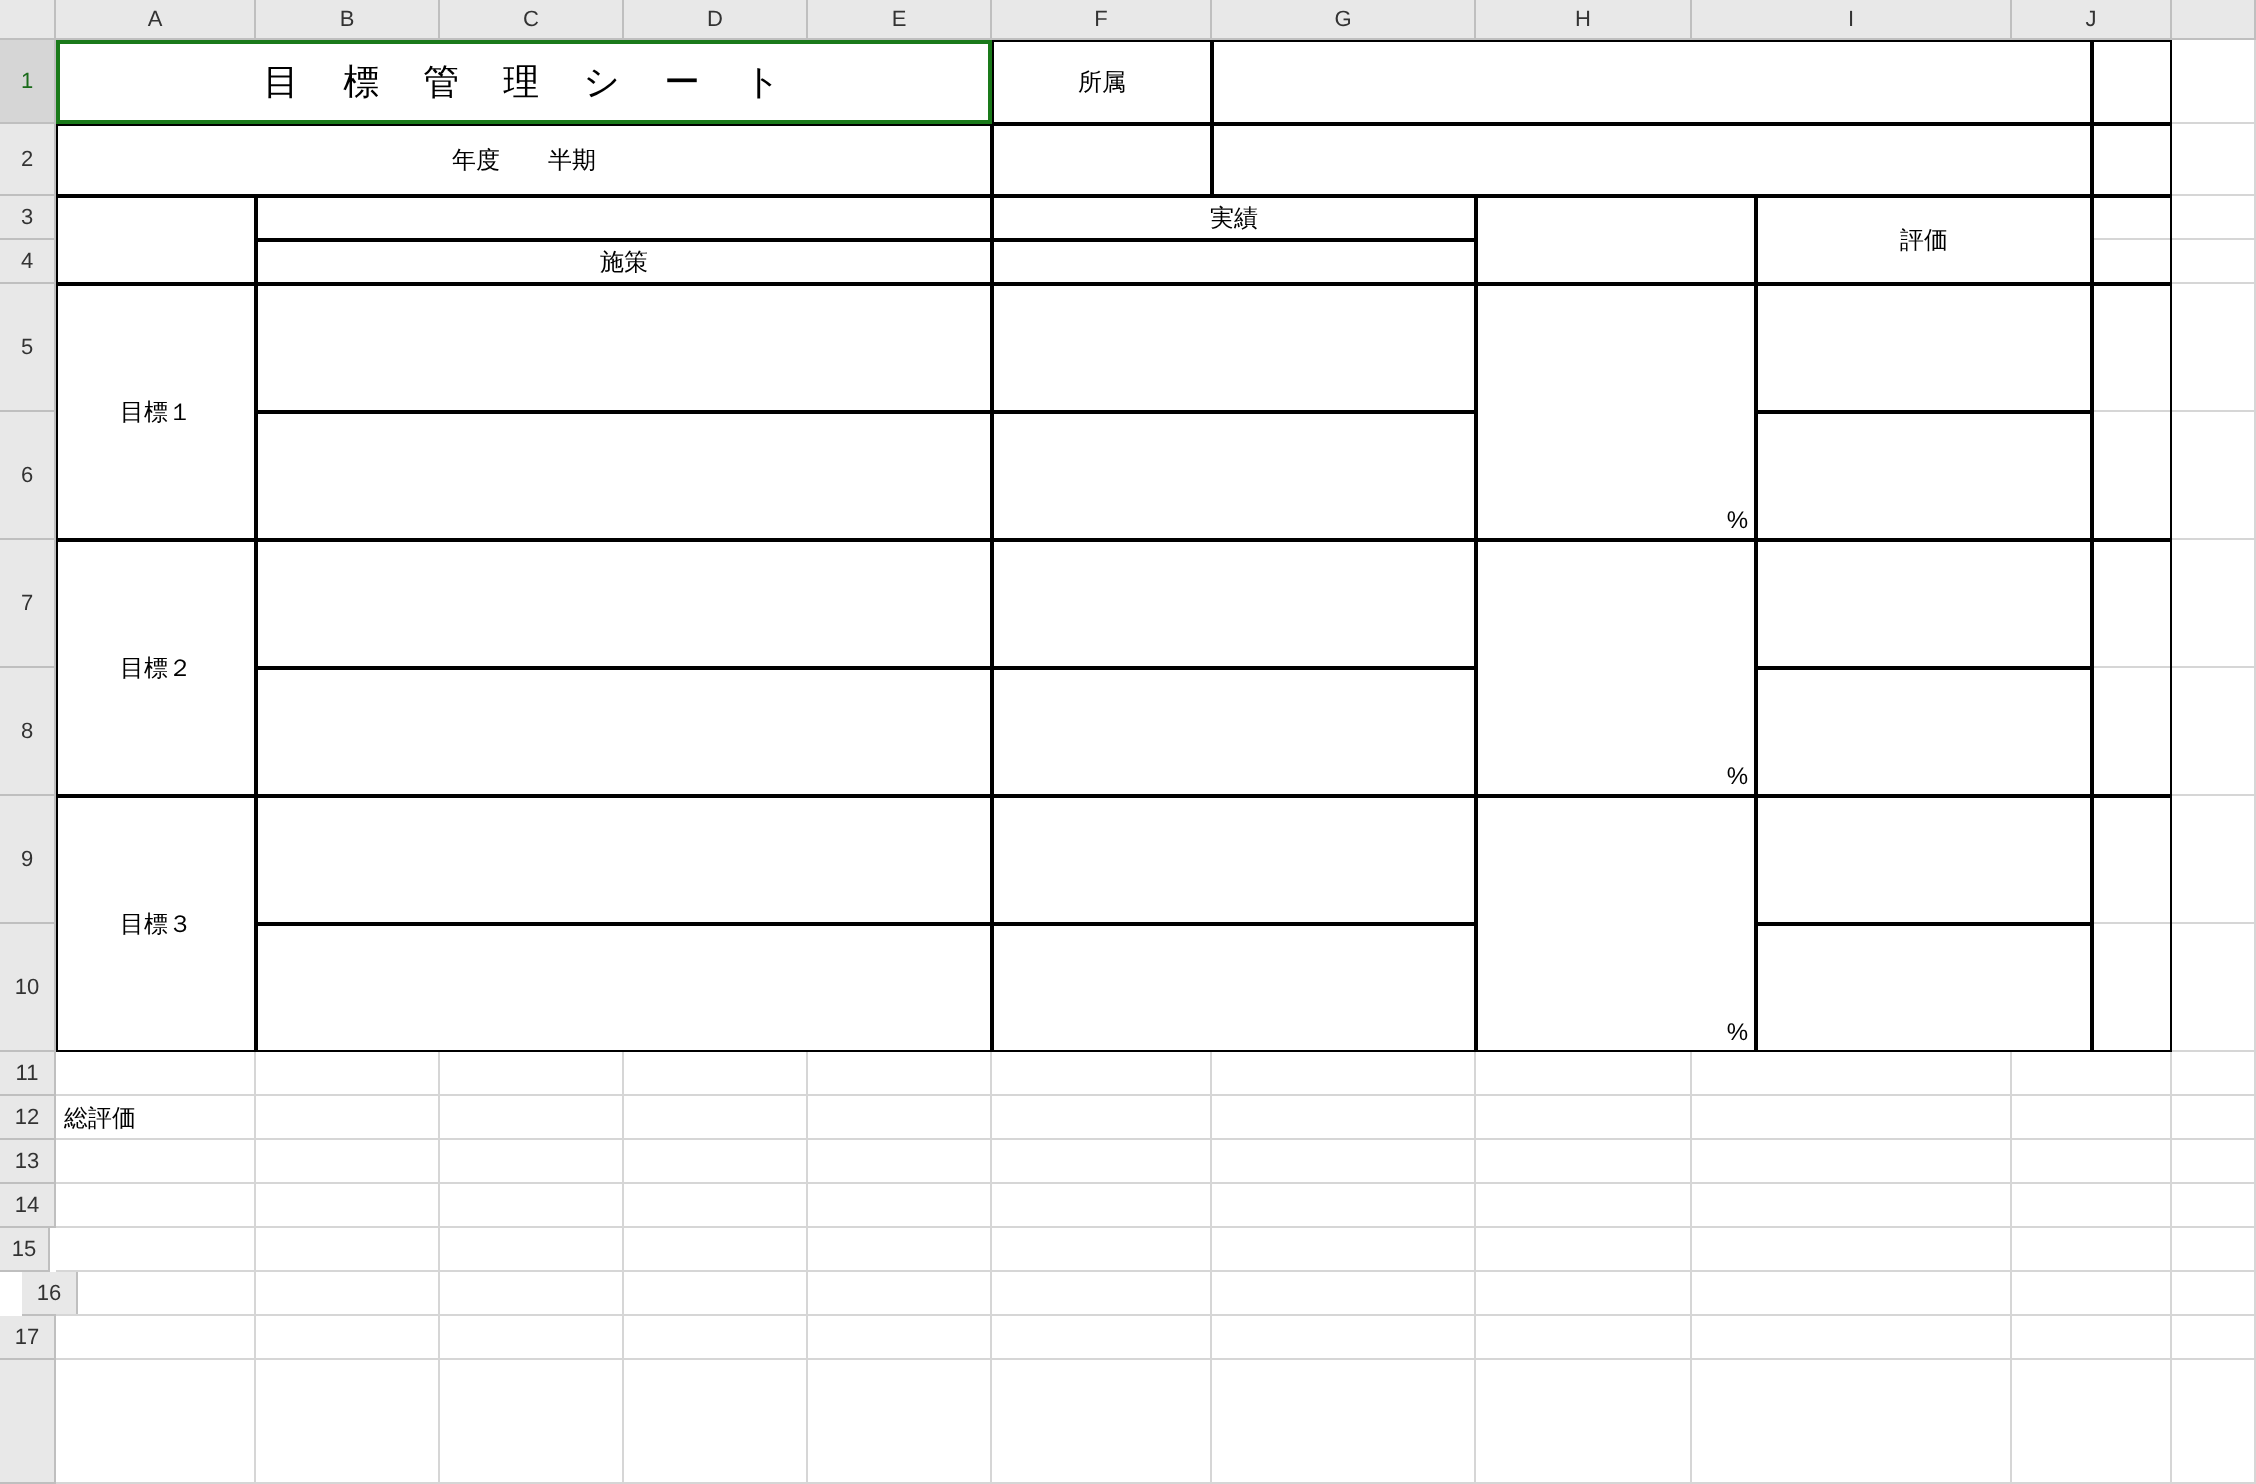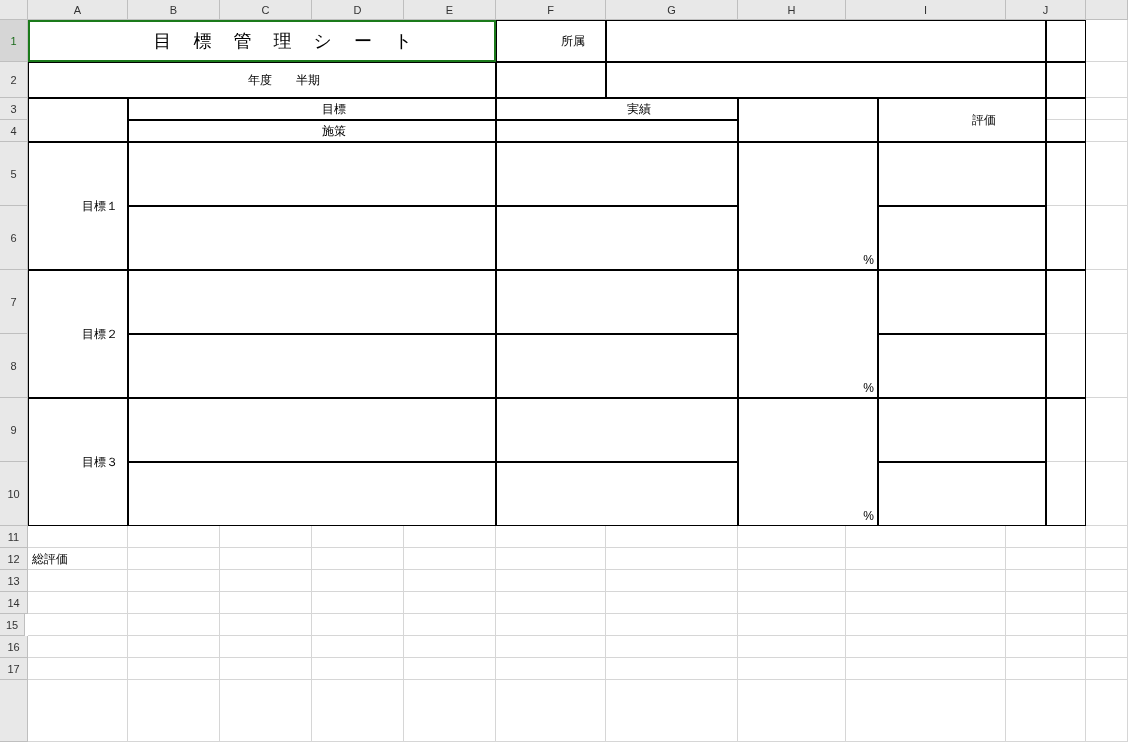--- a/index.html
+++ b/index.html
@@ -54,21 +54,21 @@
     box-sizing: border-box;
     border: 1px solid #000;
   }
   .txt {
     position: absolute;
     box-sizing: border-box;
     display: flex;
     align-items: center;
     white-space: pre;
   }
-  .txt.center { justify-content: center; text-align: left; margin-left: 22px; }
+  .txt.center { justify-content: center; text-align: left; }
   .txt.right  { justify-content: flex-end; padding-right: 4px; }
   .txt.left   { justify-content: flex-start; padding-left: 2px; }
   .title { font-size: 18px; letter-spacing: 2px; }
   
   .active-outline {
     position: absolute;
     box-sizing: border-box;
     border: 2px solid #1a7a1a;
     pointer-events: none;
   }
@@ -100,21 +100,21 @@
 <div class="rowhdr" style="left:0;top:206px; width:28px;height:64px">6</div>
 <div class="rowhdr" style="left:0;top:270px; width:28px;height:64px">7</div>
 <div class="rowhdr" style="left:0;top:334px; width:28px;height:64px">8</div>
 <div class="rowhdr" style="left:0;top:398px; width:28px;height:64px">9</div>
 <div class="rowhdr" style="left:0;top:462px; width:28px;height:64px">10</div>
 <div class="rowhdr" style="left:0;top:526px; width:28px;height:22px">11</div>
 <div class="rowhdr" style="left:0;top:548px; width:28px;height:22px">12</div>
 <div class="rowhdr" style="left:0;top:570px; width:28px;height:22px">13</div>
 <div class="rowhdr" style="left:0;top:592px; width:28px;height:22px">14</div>
 <div class="rowhdr" style="left:0;top:614px; width:25px;height:22px">15</div>
-<div class="rowhdr" style="left:0;top:636px; width:28px;height:22px">16</div>
+<div class="rowhdr" style="left:11px;top:636px; width:28px;height:22px">16</div>
 <div class="rowhdr" style="left:0;top:658px; width:28px;height:22px">17</div>
 <div class="rowhdr" style="left:0;top:680px; width:28px;height:62px"></div>
 
 <div class="gridcell" style="left:28px; top:20px; width:100px; height:722px"></div>
 <div class="gridcell" style="left:128px;top:20px; width:92px;  height:722px"></div>
 <div class="gridcell" style="left:220px;top:20px; width:92px;  height:722px"></div>
 <div class="gridcell" style="left:312px;top:20px; width:92px;  height:722px"></div>
 <div class="gridcell" style="left:404px;top:20px; width:92px;  height:722px"></div>
 <div class="gridcell" style="left:496px;top:20px; width:110px; height:722px"></div>
 <div class="gridcell" style="left:606px;top:20px; width:132px; height:722px"></div>
@@ -196,21 +196,20 @@
 <div class="bord" style="left:496px;top:462px;width:242px;height:64px"></div>
 <div class="bord" style="left:738px;top:398px;width:140px;height:128px"></div>
 <div class="bord" style="left:878px;top:398px;width:168px;height:64px"></div>
 <div class="bord" style="left:878px;top:462px;width:168px;height:64px"></div>
 <div class="bord" style="left:1046px;top:398px;width:40px;height:128px"></div>
 
 <div class="txt center title" style="left:28px; top:20px; width:468px; height:42px">目　標　管　理　シ　ー　ト</div>
 <div class="txt center" style="left:496px;top:20px; width:110px;height:42px">所属</div>
 <div class="txt center" style="left:28px; top:62px; width:468px;height:36px">年度　　半期</div>
 
-<div class="txt center" style="left:128px;top:98px; width:368px;height:22px">目標</div>
 <div class="txt center" style="left:496px;top:98px; width:242px;height:22px">実績</div>
 <div class="txt center" style="left:128px;top:120px;width:368px;height:22px">施策</div>
 <div class="txt center" style="left:878px;top:98px; width:168px;height:44px">評価</div>
 
 <div class="txt center" style="left:28px;top:142px;width:100px;height:128px">目標１</div>
 <div class="txt center" style="left:28px;top:270px;width:100px;height:128px">目標２</div>
 <div class="txt center" style="left:28px;top:398px;width:100px;height:128px">目標３</div>
 
 <div class="txt right" style="left:738px;top:250px;width:140px;height:20px">%</div>
 <div class="txt right" style="left:738px;top:378px;width:140px;height:20px">%</div>

